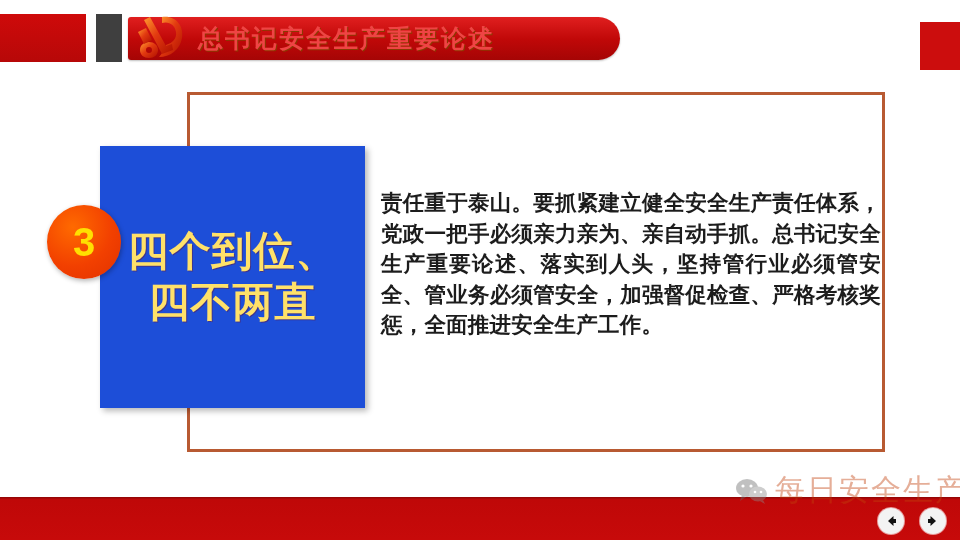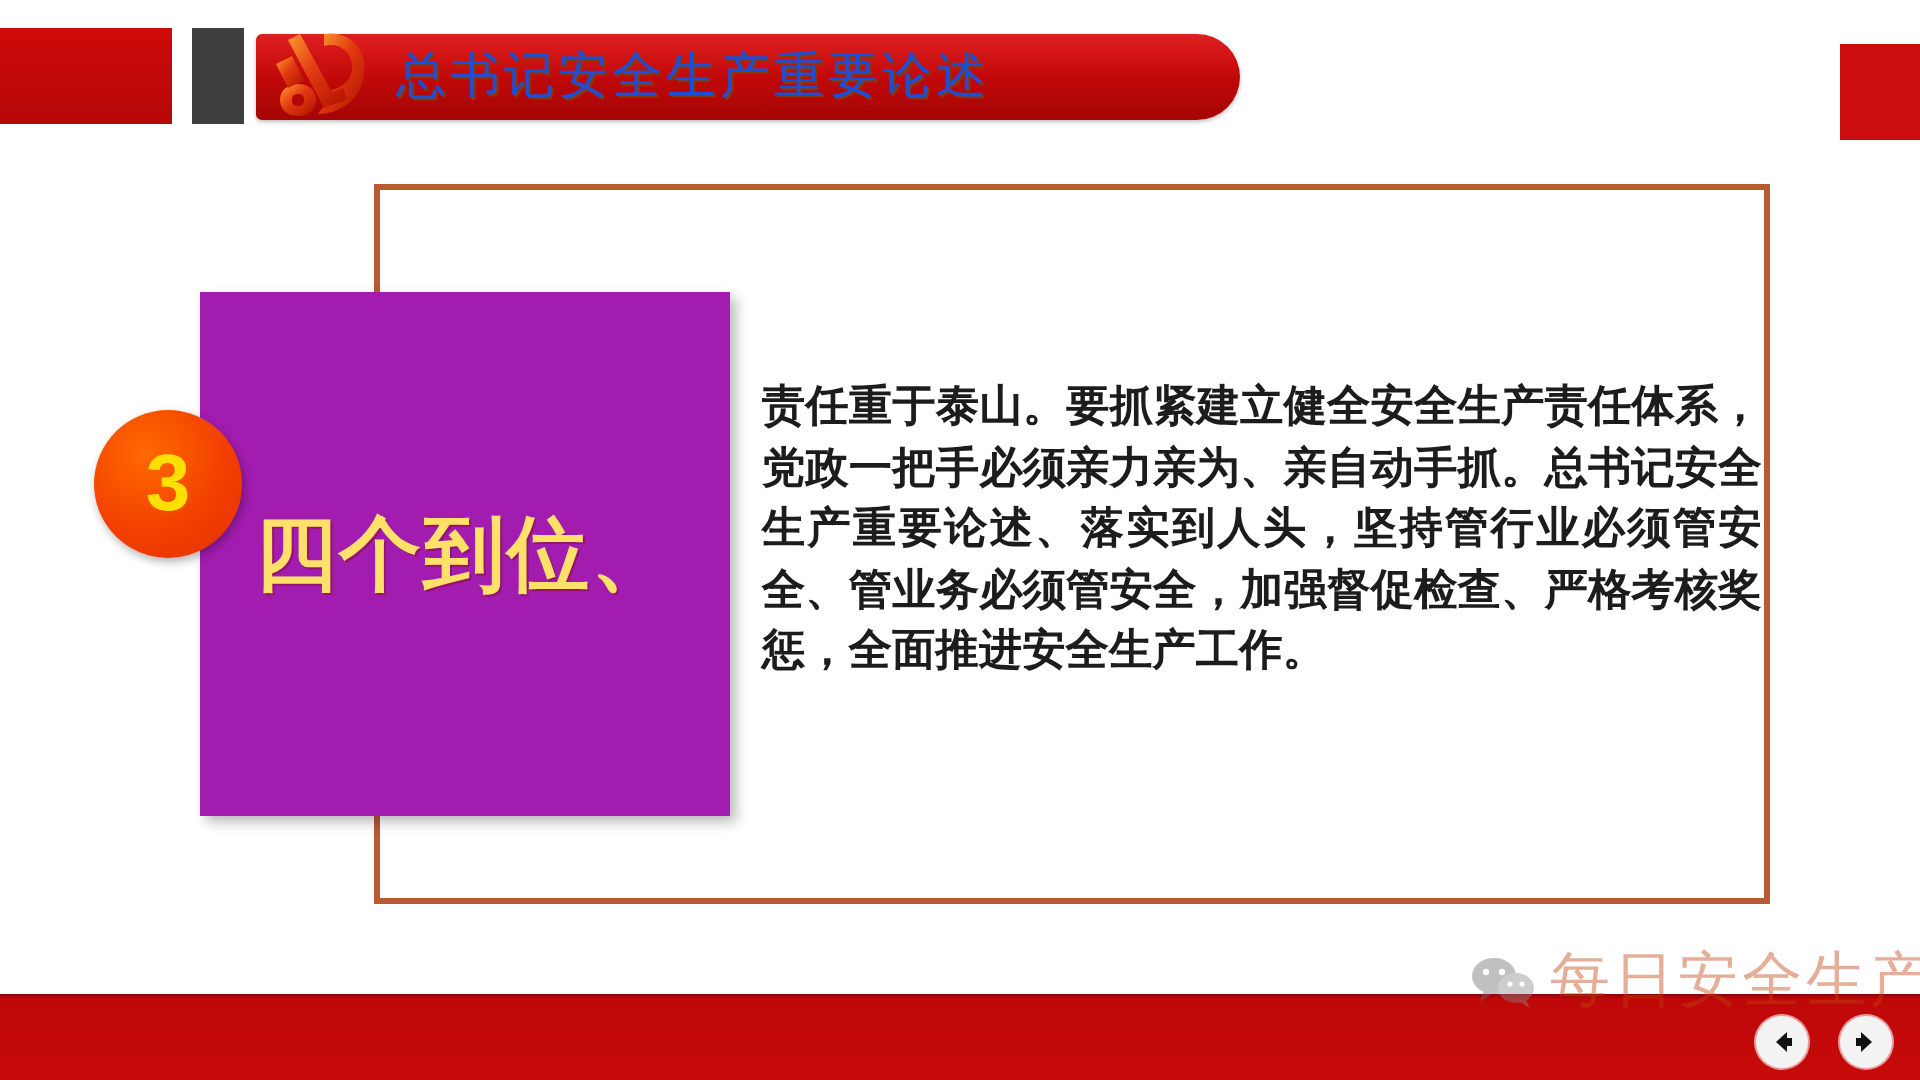--- a/index.html
+++ b/index.html
@@ -42,23 +42,23 @@
     width: 492px; height: 43px;
     background: linear-gradient(180deg, #e01f1f 0%, #c00808 52%, #a50505 100%);
     border-radius: 3px 22px 22px 3px;
     box-shadow: 0 1px 2px rgba(0,0,0,0.25);
   }
   .title-text {
     position: absolute;
     left: 198px; top: 22px;
     width: 420px;
     font-size: 25px;
-    font-weight: normal;
+    font-weight: bold;
     letter-spacing: 2px;
-    color: #1d4ed8;
+    color: #ef4444;
     text-shadow: 1px 1px 0 #8a3a00;
     line-height: 33px;
     white-space: nowrap;
   }
   .party-emblem {
     position: absolute;
     left: 132px; top: 12px;
     width: 56px; height: 54px;
   }
 
@@ -70,21 +70,21 @@
     border: 3px solid #b85a32;
     box-sizing: border-box;
     background: transparent;
   }
 
   
   .heading-box {
     position: absolute;
     left: 100px; top: 146px;
     width: 265px; height: 262px;
-    background: #a21caf;
+    background: #1d4ed8;
     box-shadow: 3px 3px 6px rgba(0,0,0,0.28);
     display: flex;
     flex-direction: column;
     justify-content: center;
     align-items: center;
   }
   .heading-line {
     font-size: 41px;
     font-weight: bold;
     color: #ffe169;
@@ -193,20 +193,21 @@
   <path d="M8 38 C8 33 12 30 17 30 C22 30 26 33 26 38 C26 43 22 46 17 46 C12 46 8 43 8 38 Z M14 38 C14 40 15 41 17 41 C19 41 20 40 20 38 C20 36 19 35 17 35 C15 35 14 36 14 38 Z" fill="url(#embGrad)"></path>
   <path d="M6 20 L14 16 L20 28 L12 32 Z" fill="url(#embGrad)"></path>
 </svg>
 
 <div class="title-text">总书记安全生产重要论述</div>
 
 <div class="content-frame"></div>
 
 <div class="heading-box">
   <div class="heading-line">四个到位、</div>
+  <div class="heading-line">四不两直</div>
 </div>
 
 <div class="number-badge">
   <span class="number-badge-label">3</span>
 </div>
 
 <div class="body-text">责任重于泰山。要抓紧建立健全安全生产责任体系，党政一把手必须亲力亲为、亲自动手抓。总书记安全生产重要论述、落实到人头，坚持管行业必须管安全、管业务必须管安全，加强督促检查、严格考核奖惩，全面推进安全生产工作。</div>
 
 <div class="bottom-bar"></div>
 

